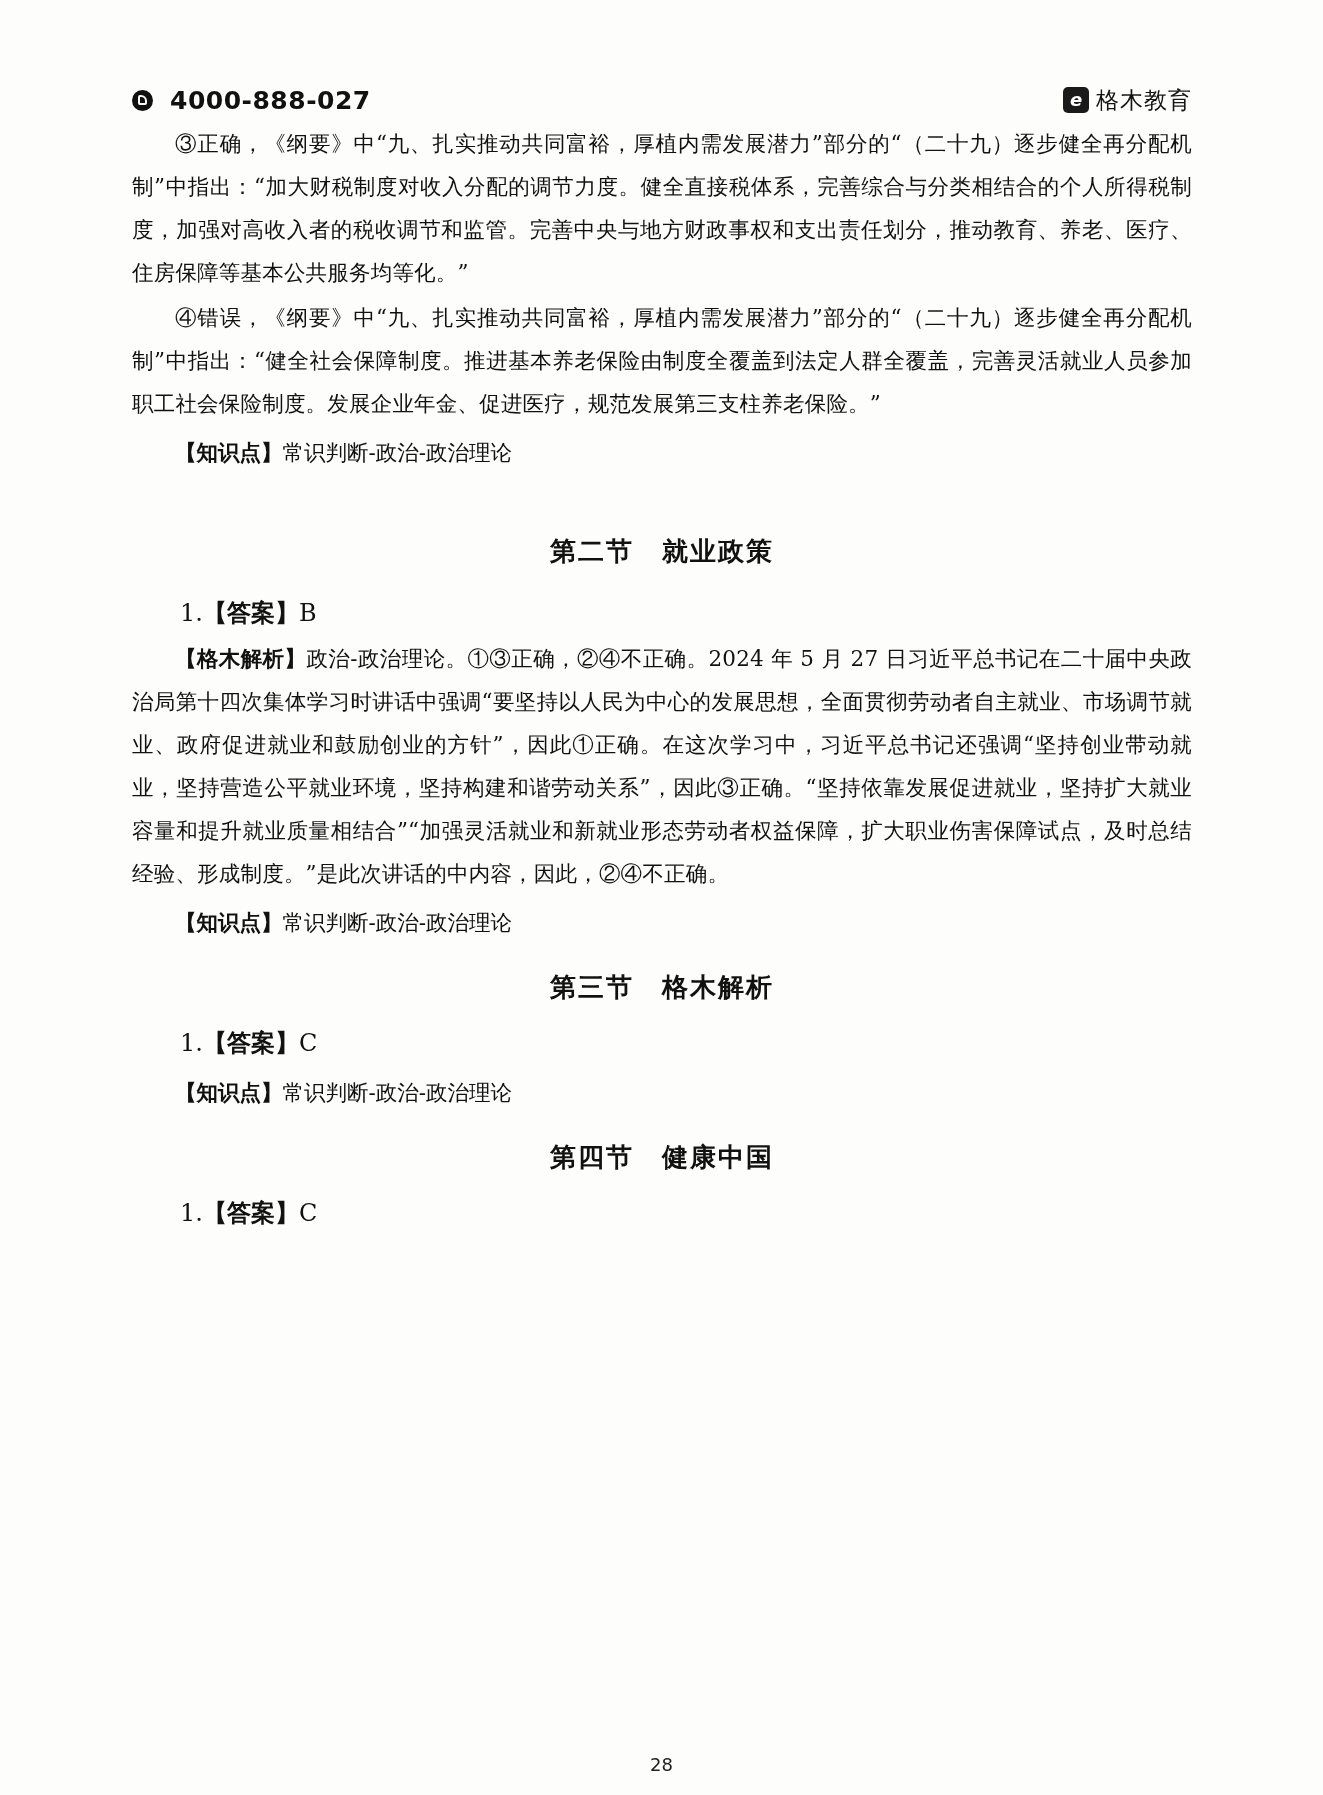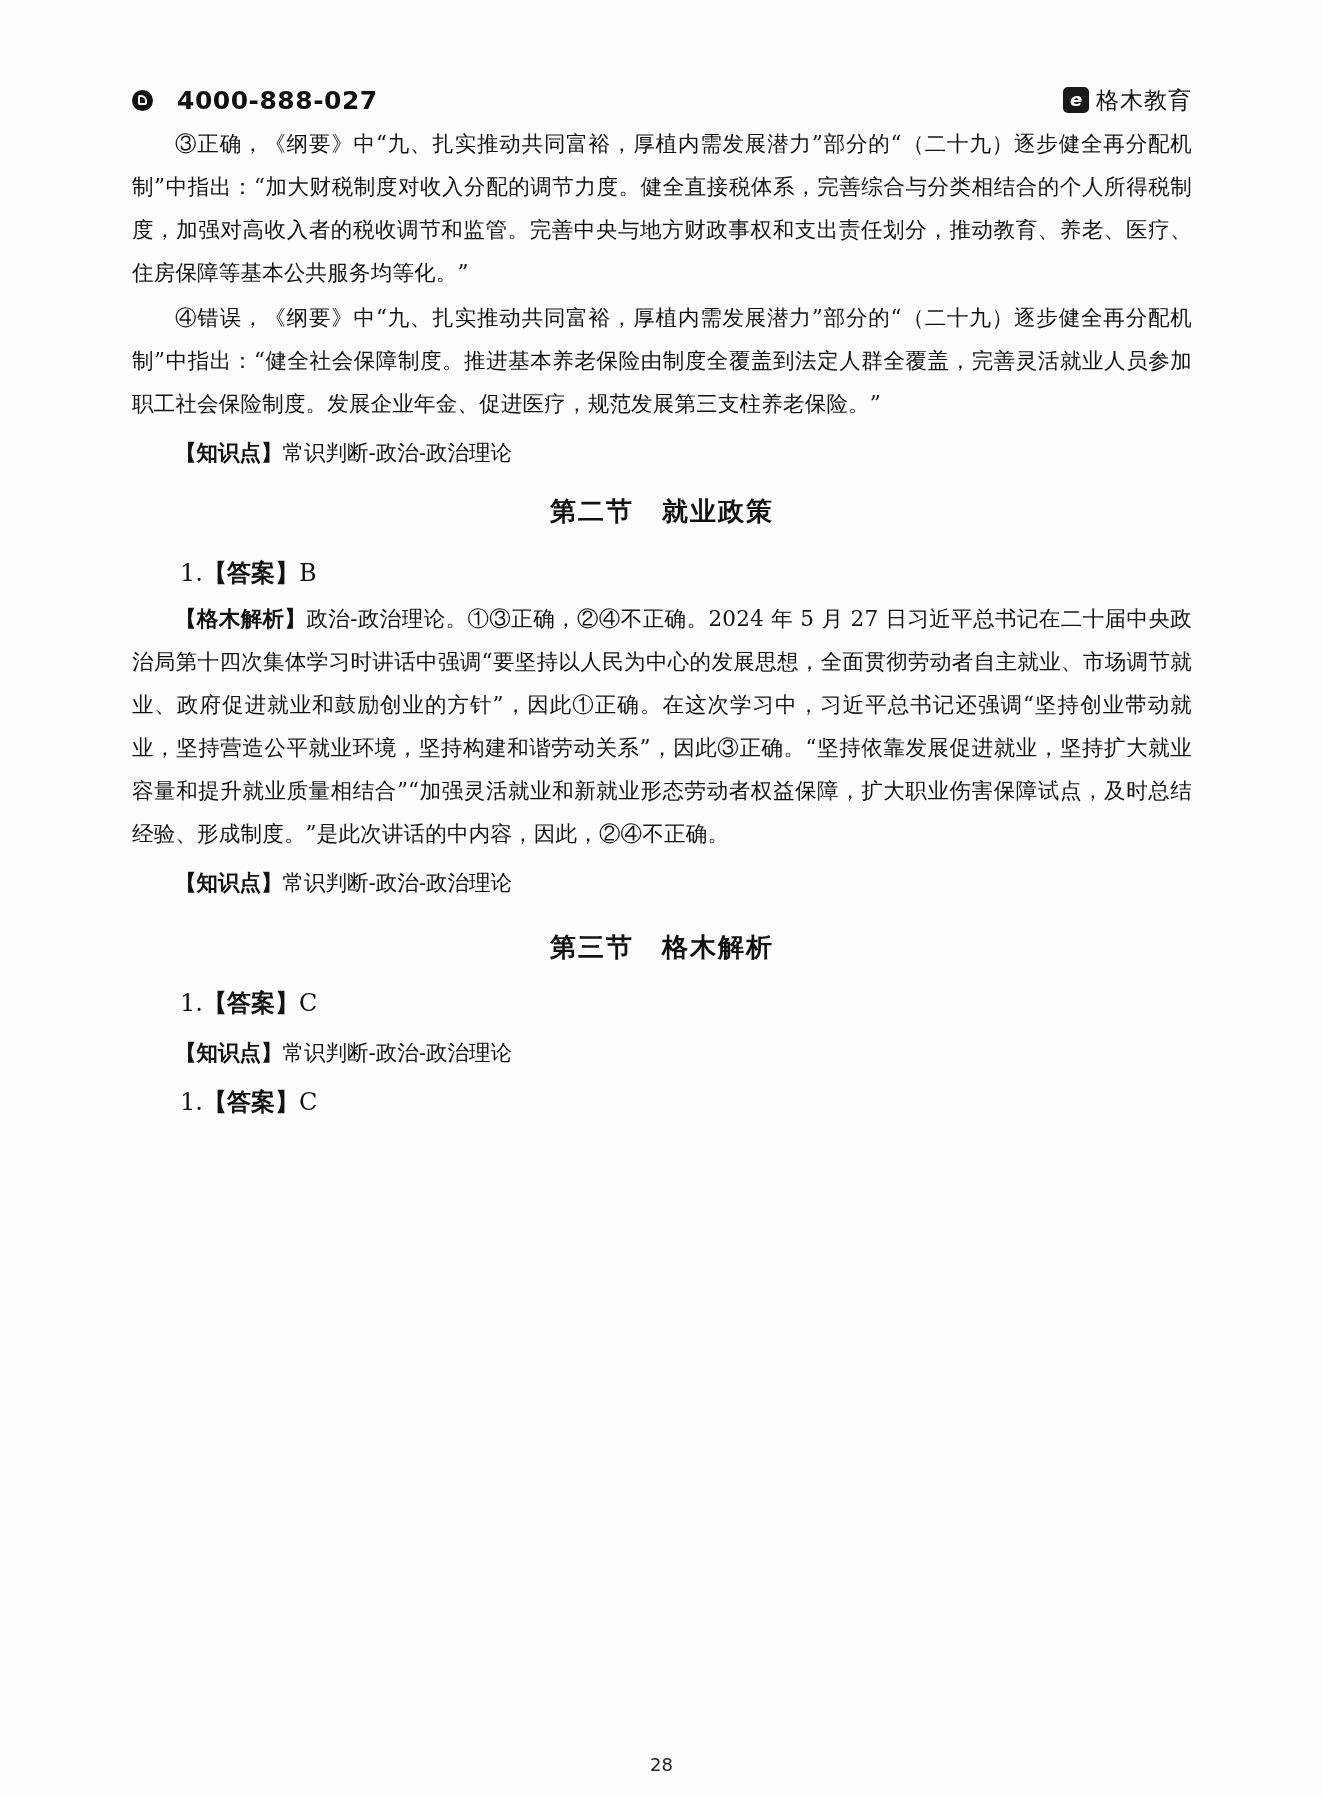--- a/index.html
+++ b/index.html
@@ -26,21 +26,21 @@
   
   .doc-header {
     display: flex;
     align-items: center;
     justify-content: space-between;
     height: 44px;
   }
   .phone {
     display: flex;
     align-items: center;
-    gap: 24px;
+    gap: 17px;
     font-family: "DejaVu Sans", "Liberation Sans", sans-serif;
     font-size: 25px;
     font-weight: bold;
     letter-spacing: 0.5px;
     color: #111;
   }
   .phone-icon {
     width: 21px;
     height: 21px;
     border-radius: 50%;
@@ -105,21 +105,21 @@
     font-size: 24px;
     line-height: 43px;
     text-indent: 2em;
   }
   .b { font-weight: bold; }
   h2.section {
     text-align: center;
     font-size: 26px;
     font-weight: bold;
     letter-spacing: 2px;
-    margin: 20px 0 22px 0;
+    margin: 60px 0 22px 0;
     font-family: "DejaVu Serif", "Liberation Serif", serif;
   }
   h2.section.tighter { margin: 26px 0 16px 0; }
 
   .page-number {
     position: absolute;
     left: 0;
     right: 0;
     bottom: 20px;
     text-align: center;
@@ -164,20 +164,21 @@
     </p>
 
     <h2 class="section tighter">第三节　格木解析</h2>
     <p class="ans">
       <span>1.</span><span class="b">【答案】</span><span>C</span>
     </p>
     <p class="kp">
       <span class="b">【知识点】</span><span>常识判断-政治-政治理论</span>
     </p>
 
+    <h2 class="section tighter">第四节　健康中国</h2>
     <p class="ans">
       <span>1.</span><span class="b">【答案】</span><span>C</span>
     </p>
 
   </div>
 
   <div class="page-number">28</div>
 </div>
 
 </body></html>

